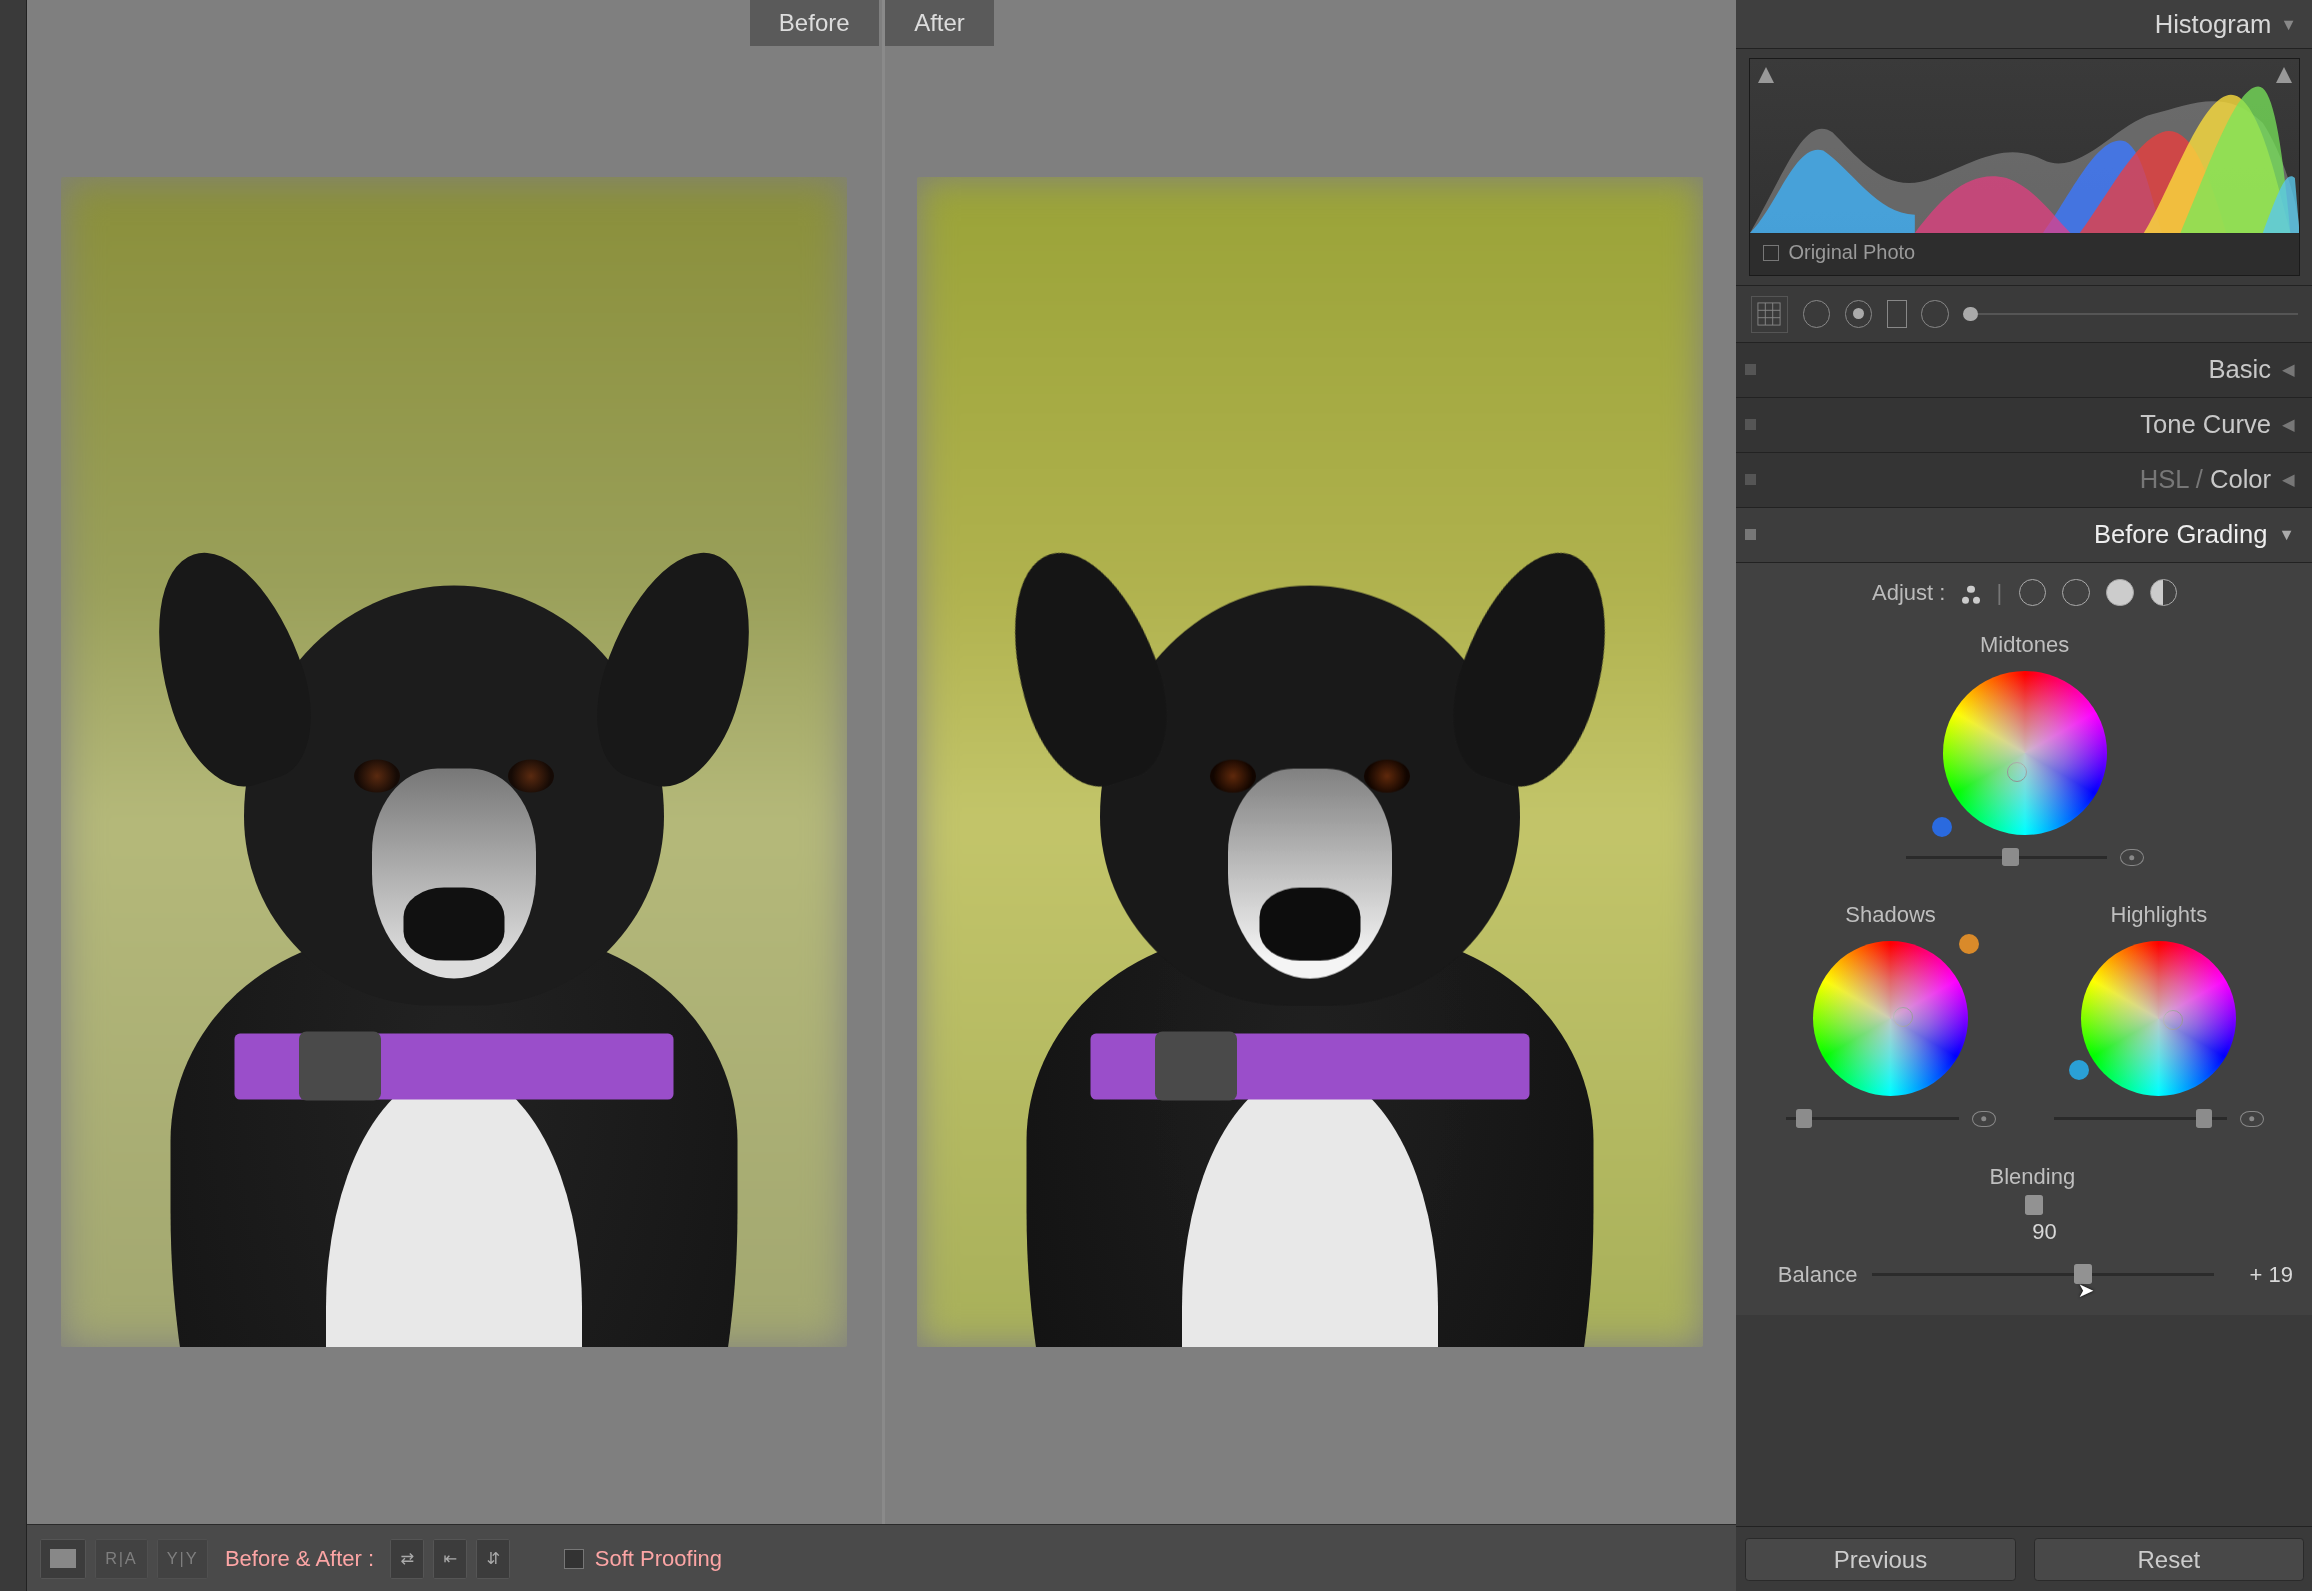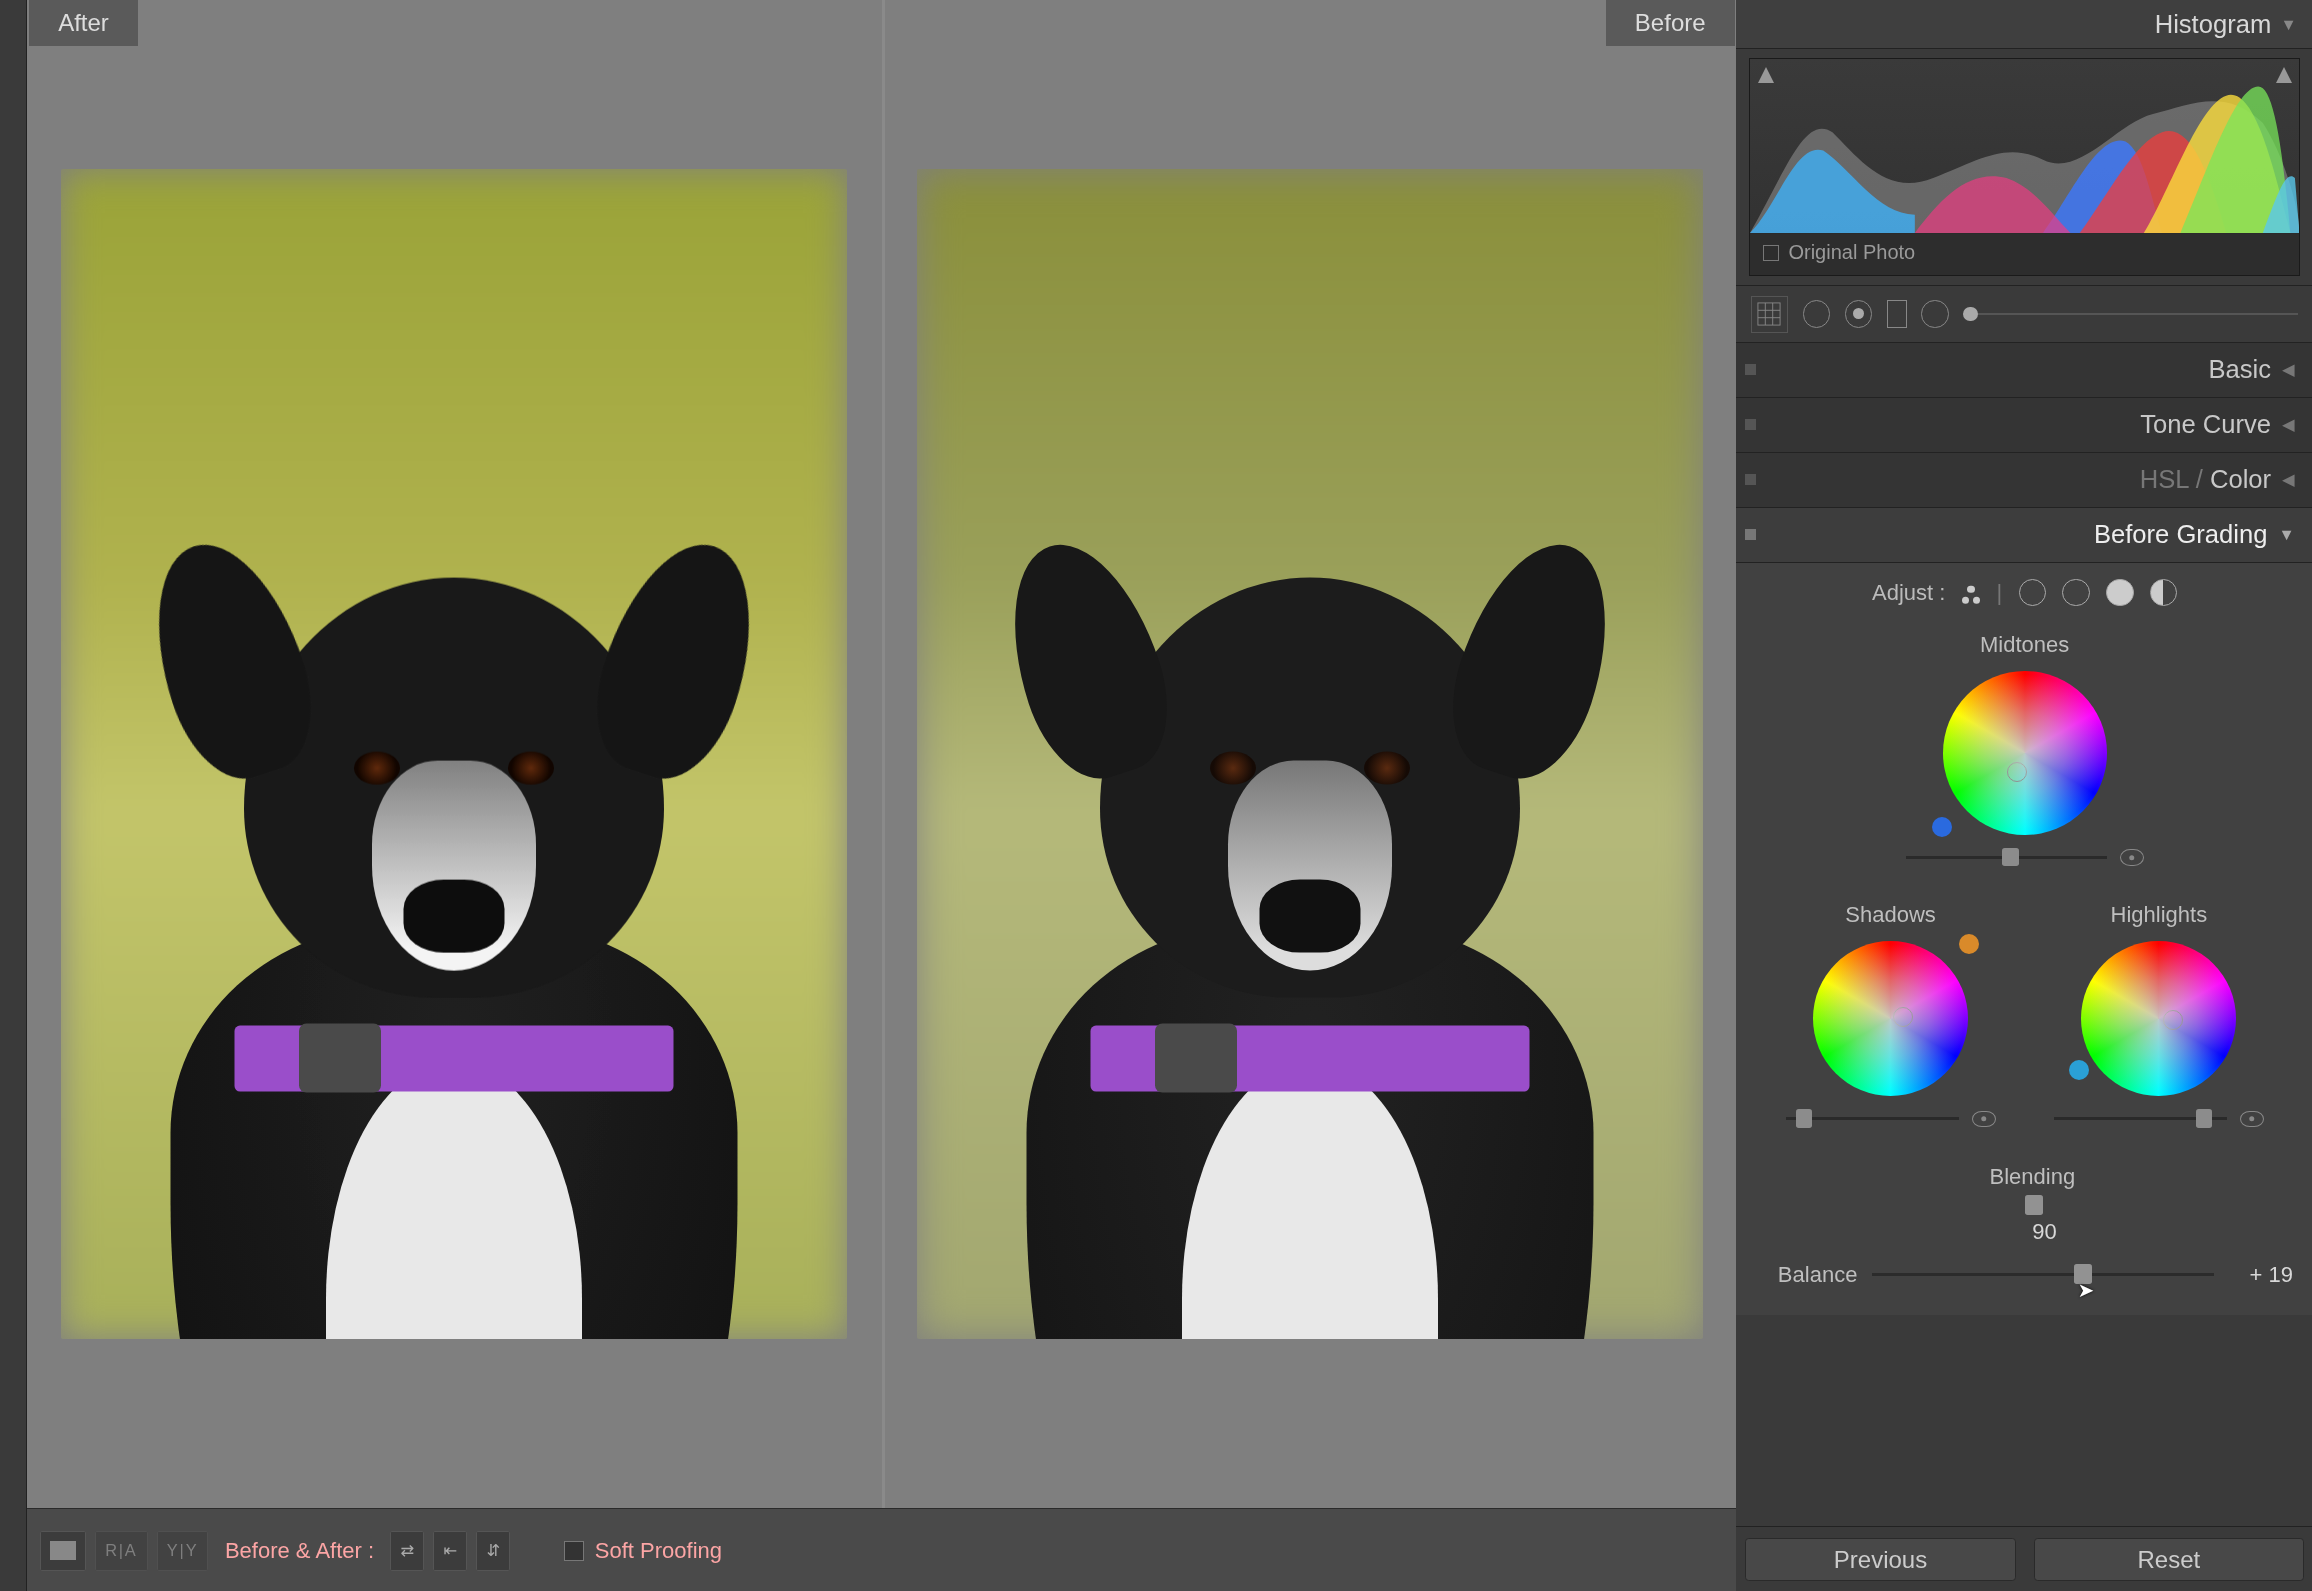--- a/index.html
+++ b/index.html
@@ -32,21 +32,21 @@
   .dog .nose { position:absolute; left:50%; top:302px; transform:translateX(-50%); width:101px; height:73px; background:#111; border-radius:40%; }
   .dog .eye { position:absolute; top:174px; width:46px; height:33px; background:radial-gradient(circle at 50% 50%, #5a2a10 0%, #150a05 70%); border-radius:50%; }
   .dog .eye.l{ left:110px; } .dog .eye.r{ right:110px; }
   .dog .body { position:absolute; top:347px; left:50%; transform:translateX(-50%); width:567px; height:694px; background:radial-gradient(ellipse at 50% 20%, #222 0%, #161616 80%); border-radius:40% 40% 30% 30% / 30% 30% 60% 60%; }
   .dog .chest { position:absolute; top:484px; left:50%; transform:translateX(-50%); width:256px; height:475px; background:#e8e8e8; border-radius:50% 50% 30% 30%; }
   .dog .collar { position:absolute; top:448px; left:50%; transform:translateX(-50%); width:439px; height:66px; background:#9a4eca; border-radius:5.5px; }
   .dog .buckle { position:absolute; top:446px; left:55px; width:82px; height:69px; background:#4a4a4a; border-radius:7.3px; }
   .after .dog .head, .after .dog .body { filter:brightness(1.08) contrast(1.05); }
 
   
-  .viewer-footer { height:84px; background:#4a4a4a; border-top:0.9px solid #2a2a2a; display:flex; align-items:center; padding:0 12.8px; gap:16.4px; }
+  .viewer-footer { height:68px; background:#4a4a4a; border-top:0.9px solid #2a2a2a; display:flex; align-items:center; padding:0 12.8px; gap:16.4px; }
   .tool-group { display:flex; align-items:center; gap:9.1px; }
   .tool-btn { height:40px; padding:0 9.1px; background:#3c3c3c; border:0.9px solid #555; display:flex; align-items:center; justify-content:center; color:#aaa; font-size:16.4px; border-radius:1.8px; }
   .tool-btn .mini { width:25.6px; height:18.3px; border:1.8px solid #888; display:inline-block; }
   .tool-btn.disabled { opacity:.55; }
   .footer-label { color:#fca5a5; font-size:22px; }
   .soft-proof { display:flex; align-items:center; gap:11px; margin-left:37px; }
   .chkbox { width:20px; height:20px; border:1.8px solid #777; background:#333; }
 
   
   .right-panel { width:577px; background:#3a3a3a; display:flex; flex-direction:column; font-size:20px; }
@@ -118,42 +118,42 @@
   .right-scroll::-webkit-scrollbar{width:9.1px;} .right-scroll::-webkit-scrollbar-thumb{background:#555;}
 </style>
 </head>
 <body>
 
 <div class="left-rail"></div>
 
 <div class="viewer-col">
   <div class="viewer-content">
     <div class="viewer-half">
-      <div class="ba-label after">After</div>
-      <div class="photo after">
+      <div class="ba-label before">Before</div>
+      <div class="photo before">
         <div class="bg"></div>
         <div class="dog">
           <div class="body"></div>
           <div class="chest"></div>
           <div class="collar"></div>
           <div class="buckle"></div>
           <div class="head">
             <div class="ear l"></div>
               <div class="ear r"></div>
             <div class="eye l"></div>
               <div class="eye r"></div>
             <div class="muzzle"></div>
             <div class="nose"></div>
           </div>
         </div>
       </div>
     </div>
     <div class="viewer-half">
-      <div class="ba-label before">Before</div>
-      <div class="photo before">
+      <div class="ba-label after">After</div>
+      <div class="photo after">
         <div class="bg"></div>
         <div class="dog">
           <div class="body"></div>
           <div class="chest"></div>
           <div class="collar"></div>
           <div class="buckle"></div>
           <div class="head">
             <div class="ear l"></div>
               <div class="ear r"></div>
             <div class="eye l"></div>

